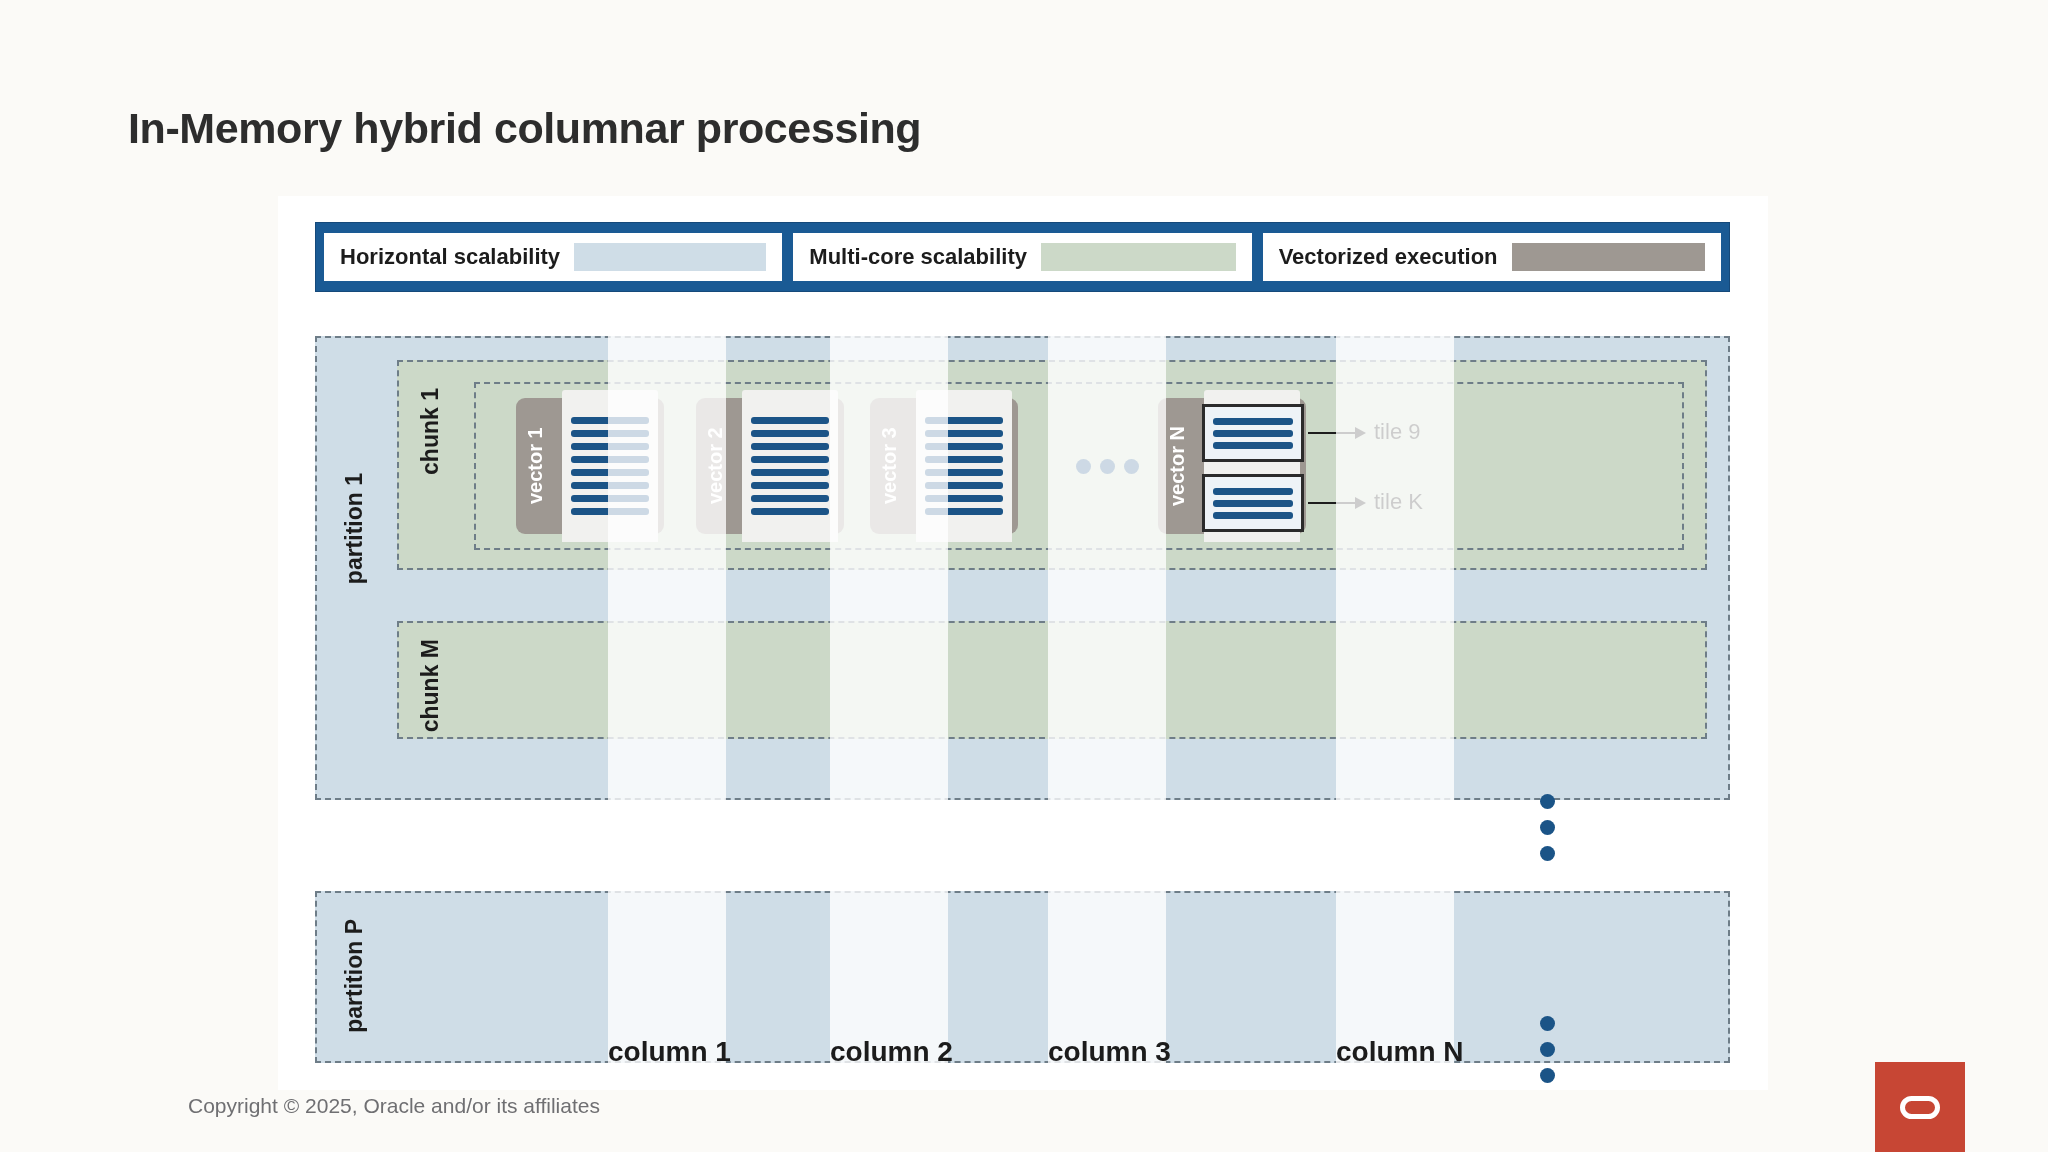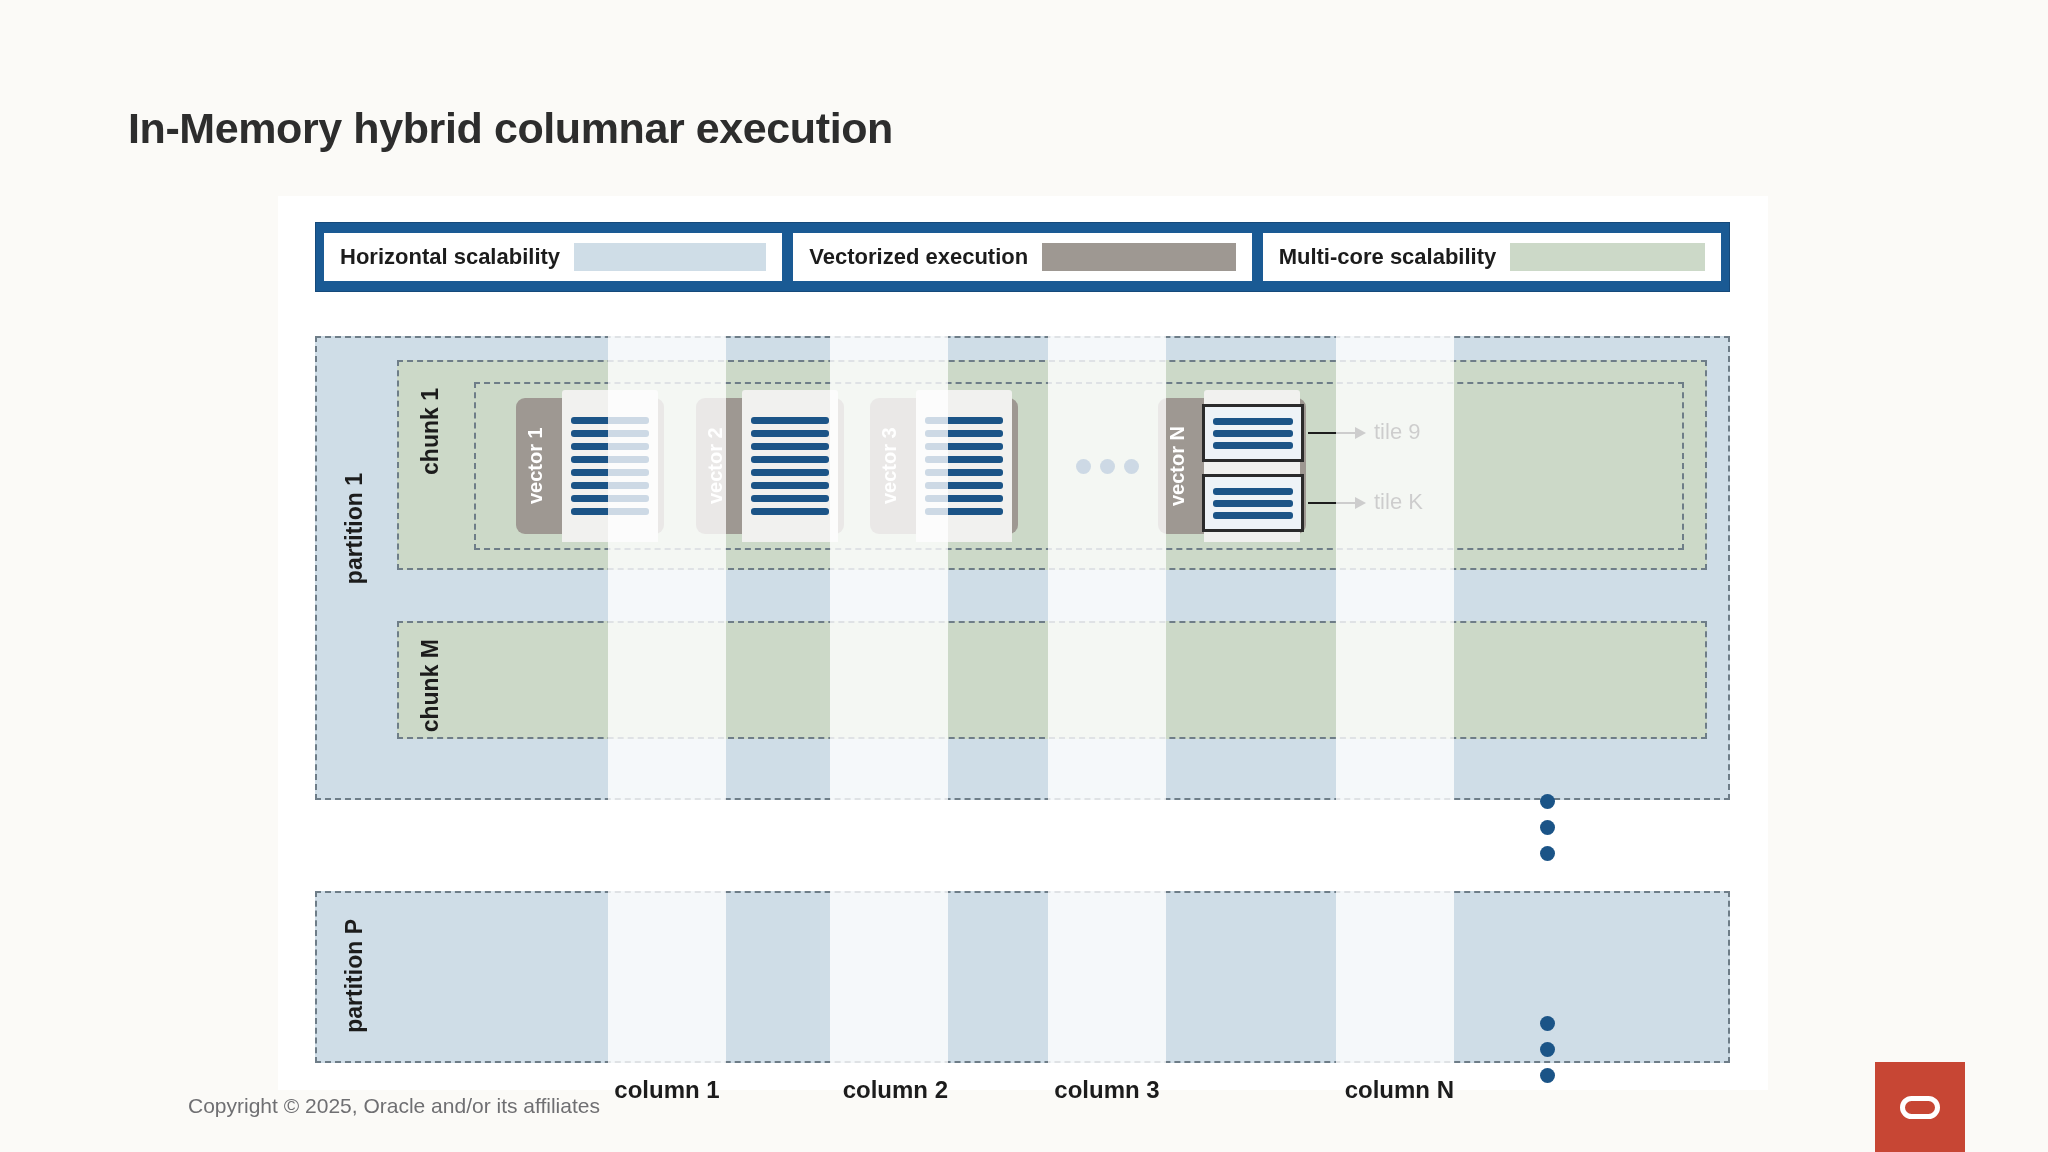--- a/index.html
+++ b/index.html
@@ -284,24 +284,24 @@
     background: rgba(255,255,255,0.78);
     pointer-events: none;
   }
   #col-strip-1 { left: 330px; }
   #col-strip-2 { left: 552px; }
   #col-strip-3 { left: 770px; }
   #col-strip-n { left: 1058px; }
 
   .column-label {
     position: absolute;
-    top: 880px;
+    top: 840px;
     width: 118px;
     text-align: center;
-    font-size: 24px;
+    font-size: 28px;
     font-weight: bold;
     color: #1c1c1c;
     white-space: nowrap;
   }
   #col-label-1 { left: 330px; }
   #col-label-2 { left: 552px; text-align: right; }
   #col-label-3 { left: 770px; }
   #col-label-n { left: 1058px; text-align: right; }
 
   
@@ -328,39 +328,39 @@
     width: 40px;
     height: 23px;
     border: 5px solid #ffffff;
     border-radius: 12px;
     box-sizing: border-box;
   }
 </style>
 </head>
 <body>
 
-<div id="slide-title">In-Memory hybrid columnar execution</div>
+<div id="slide-title">In-Memory hybrid columnar processing</div>
 
 <div id="content-panel">
 
   <div id="legend-bar">
 
     <div class="legend-item">
       <span class="legend-label">Horizontal scalability</span>
       <span class="legend-swatch" style="background:#cfdde7"></span>
     </div>
 
     <div class="legend-item">
+      <span class="legend-label">Multi-core scalability</span>
+      <span class="legend-swatch" style="background:#ccd9c8"></span>
+    </div>
+
+    <div class="legend-item">
       <span class="legend-label">Vectorized execution</span>
       <span class="legend-swatch" style="background:#9e9892"></span>
-    </div>
-
-    <div class="legend-item">
-      <span class="legend-label">Multi-core scalability</span>
-      <span class="legend-swatch" style="background:#ccd9c8"></span>
     </div>
 
   </div>
 
   <div id="partition-1">
 
     <div class="v-label partition-label">partition 1</div>
 
     <div class="chunk" id="chunk-1">
       <div class="v-label chunk-label">chunk 1</div>

